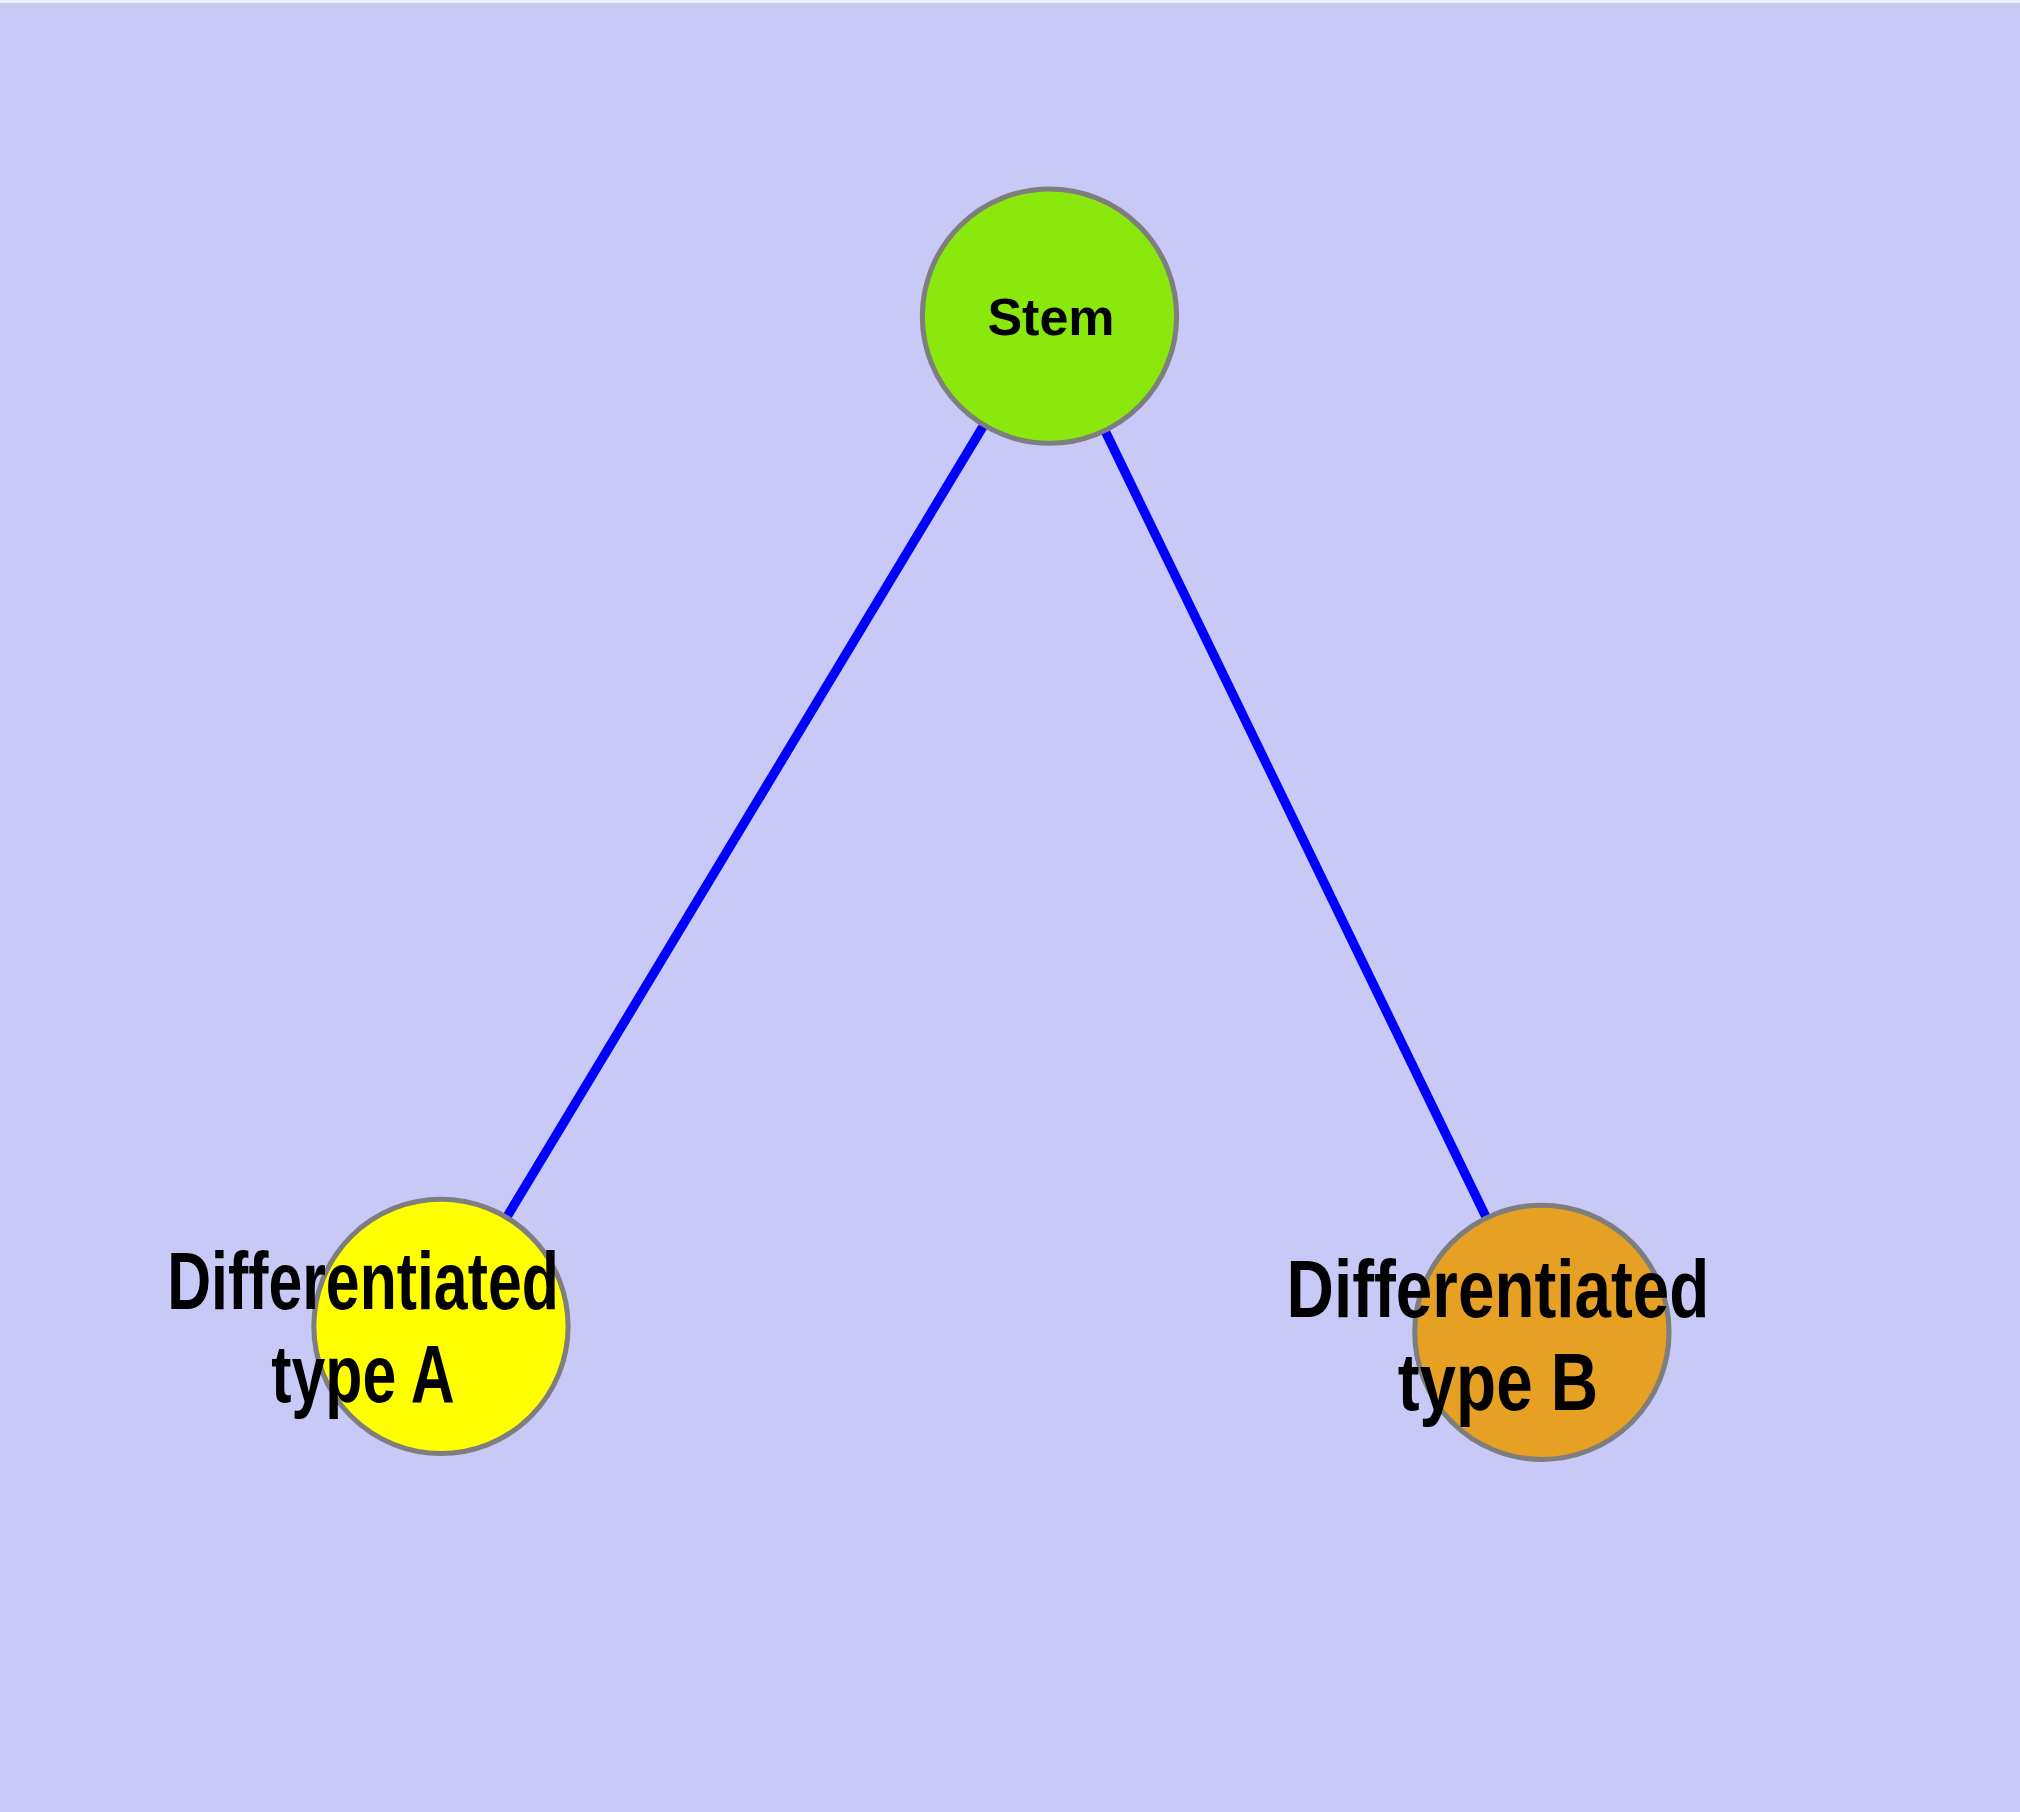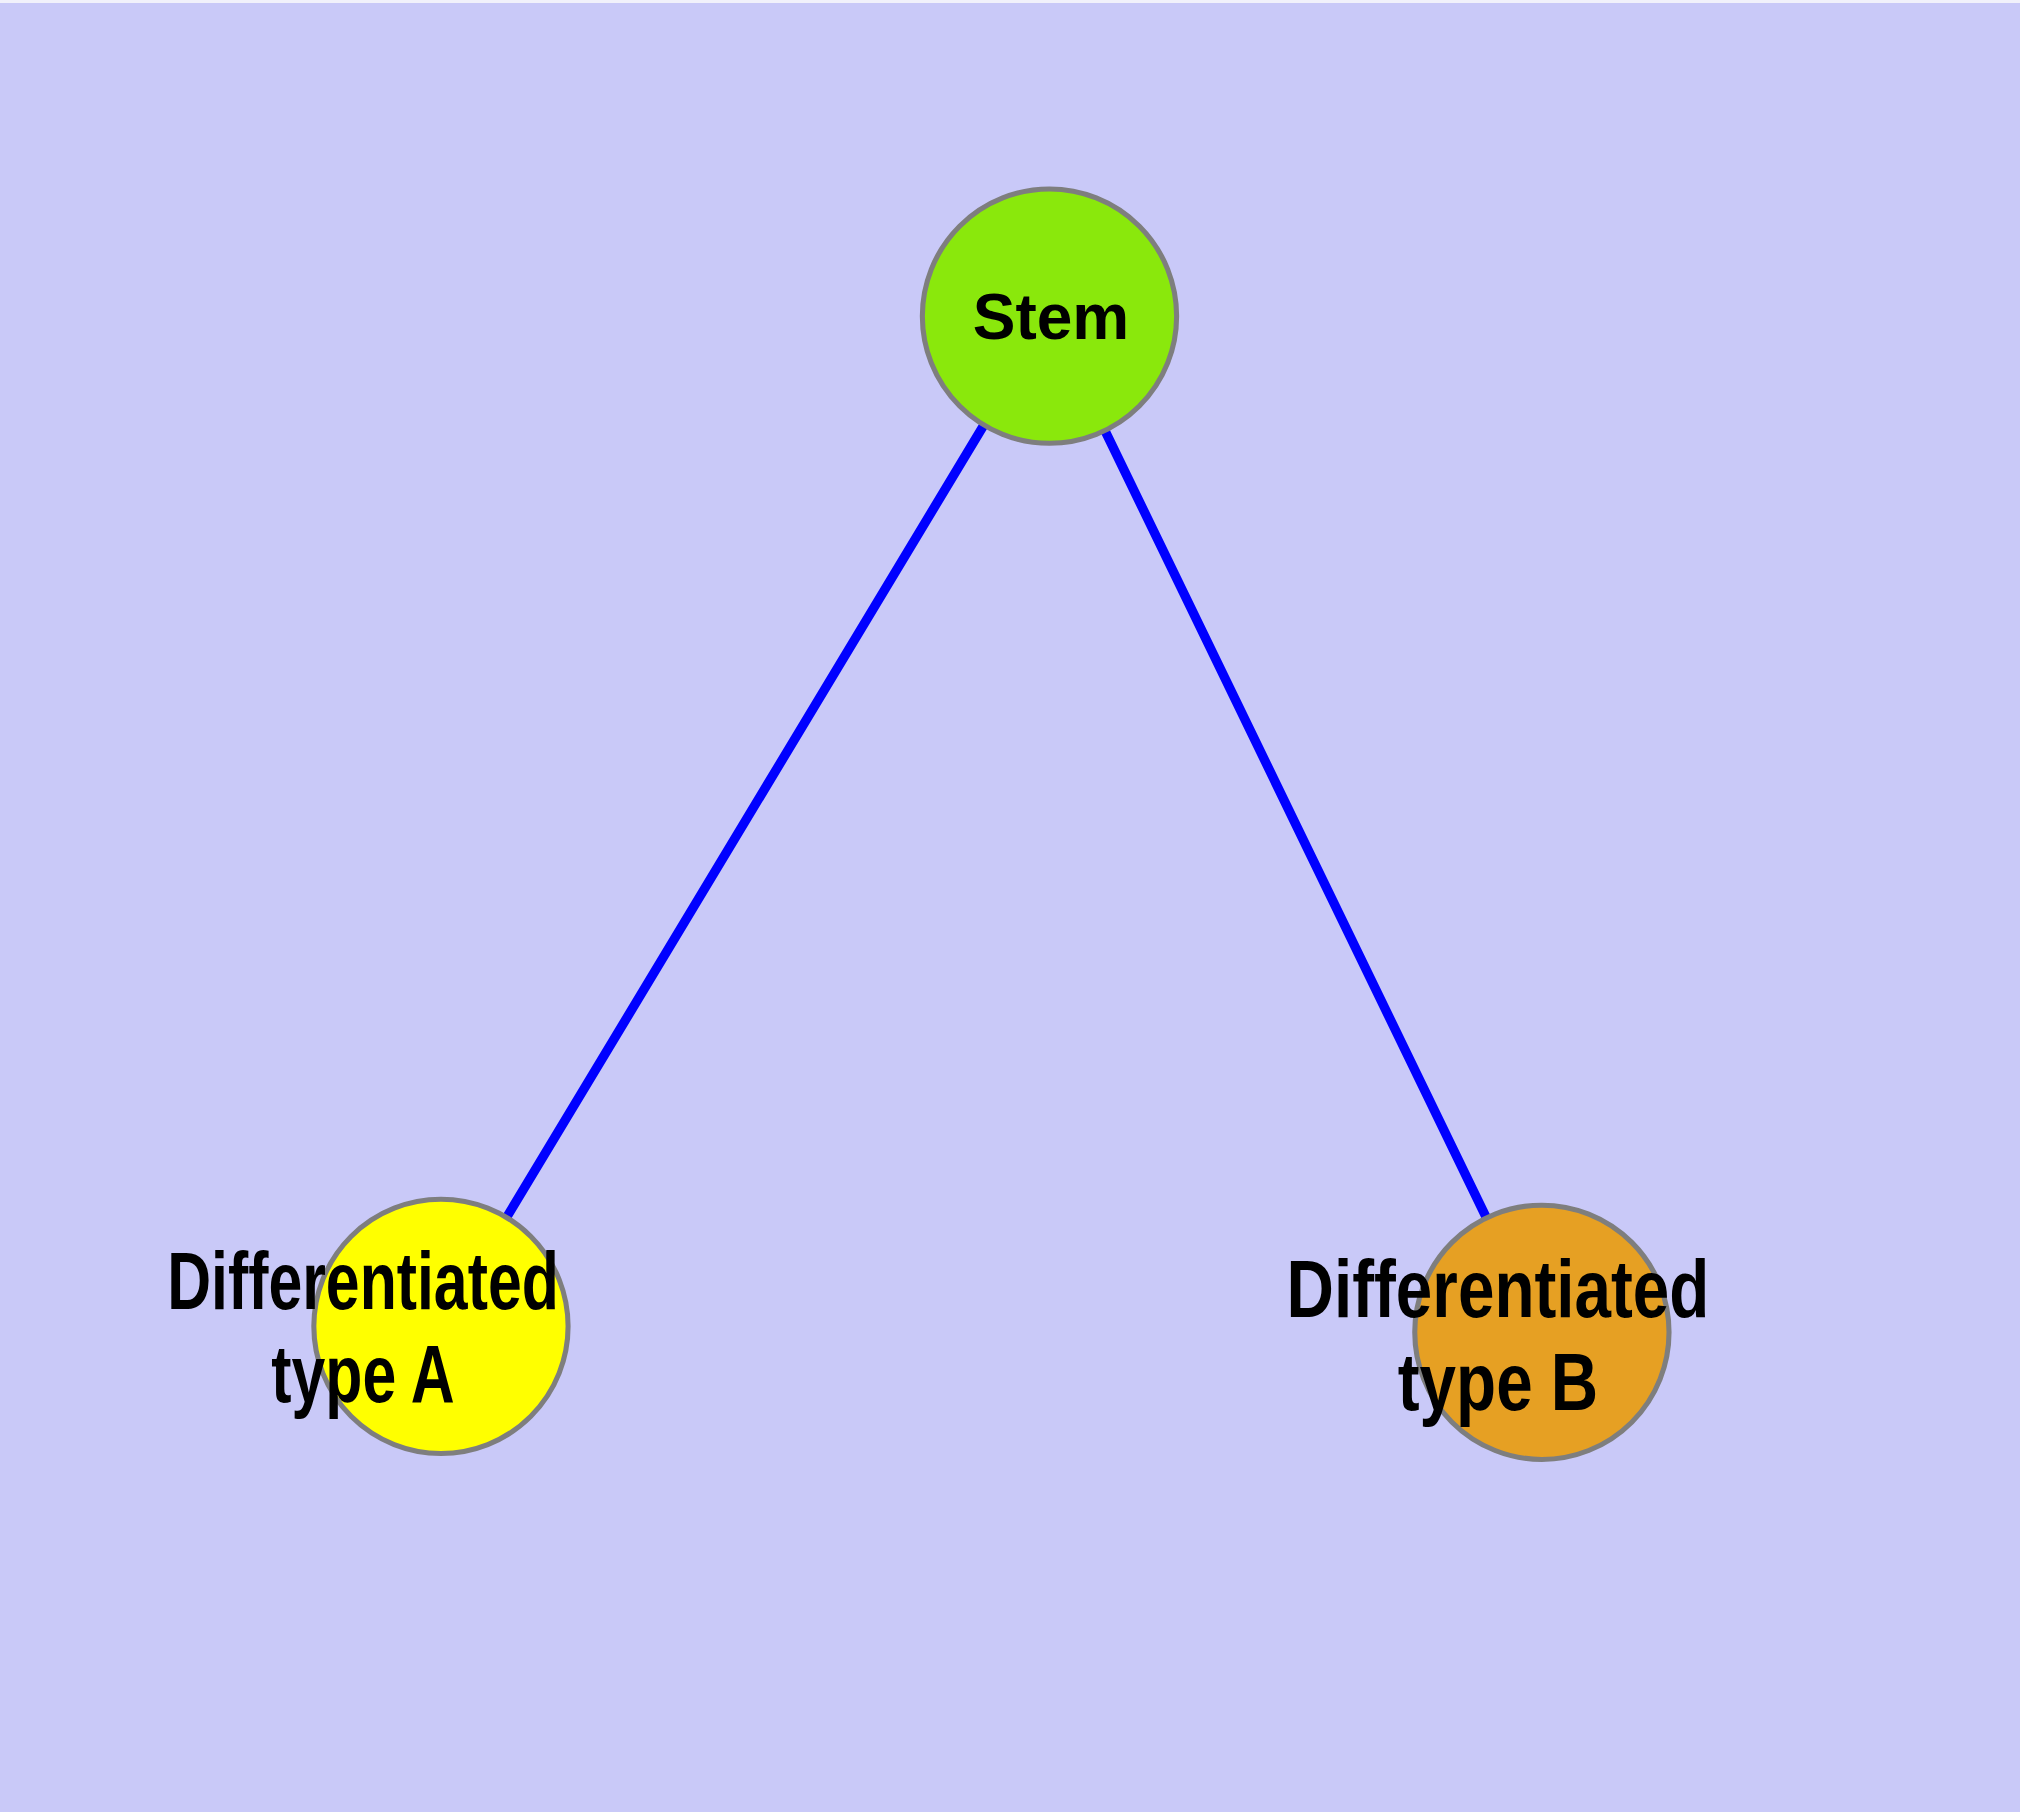--- a/index.html
+++ b/index.html
@@ -40,21 +40,21 @@
     position: absolute;
     z-index: 2;
     color: #000000;
     font-weight: bold;
     text-align: center;
     white-space: pre-line;
   }
   .label-stem {
     left: 1051px;
     top: 317px;
-    font-size: 64px;
+    font-size: 52px;
     line-height: 1.0;
     transform: translate(-50%, -50%);
   }
   .label-type-a {
     left: 363px;
     top: 1328px;
     font-size: 81px;
     line-height: 1.15;
     transform: translate(-50%, -50%) scaleX(0.75);
   }

